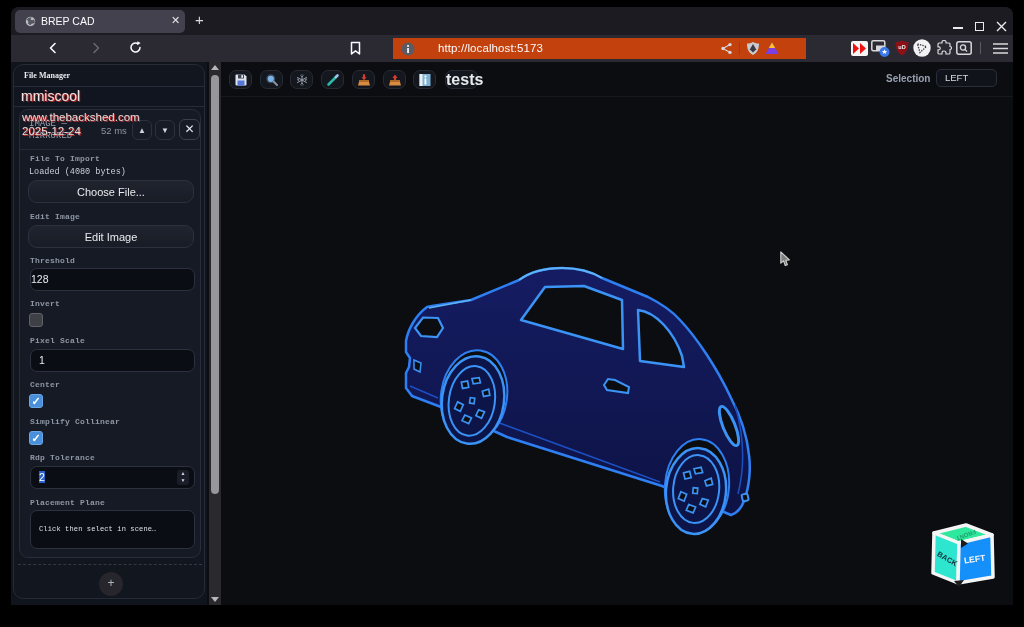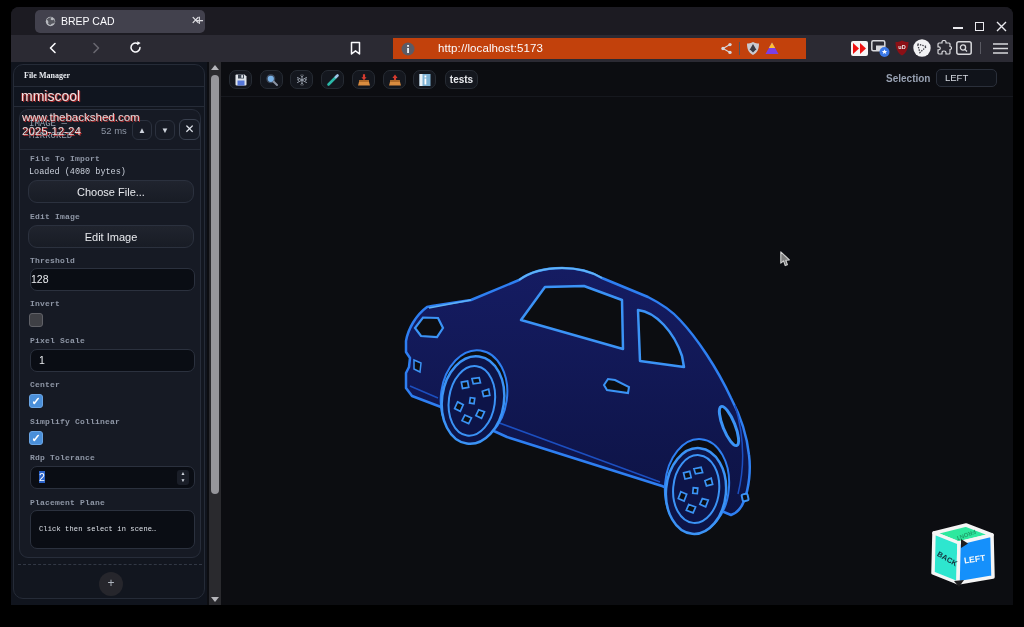--- a/index.html
+++ b/index.html
@@ -4,21 +4,21 @@
 <style>
   * { margin:0; padding:0; box-sizing:border-box; }
   html,body { width:1024px; height:627px; background:#000; overflow:hidden;
     font-family:"Liberation Sans", sans-serif; }
   .abs { position:absolute; }
   #win { position:absolute; left:11px; top:7px; width:1002px; height:598px;
     background:#1c1b22; border-radius:8px 8px 0 0; overflow:hidden; }
   
   #tabbar { position:absolute; left:0; top:0; width:100%; height:28px; background:#1c1b22; }
   #tab { position:absolute; left:4px; top:3px; width:170px; height:23px; background:#42414d;
-    border-radius:5px; color:#fbfbfe;margin-left:20px; }
+    border-radius:5px; color:#fbfbfe; }
   #tab .title { position:absolute; left:26px; top:5px; font-size:10.5px; color:#fbfbfe; }
   #tab .close { position:absolute; left:156px; top:4px; font-size:11px; color:#e6e6ea; }
   #newtab { position:absolute; left:184px; top:4px; font-size:15px; color:#d8d8dd; font-weight:400;}
   
   #navbar { position:absolute; left:0; top:28px; width:100%; height:27px; background:#2b2a33; }
   #urlbar { position:absolute; left:382px; top:3px; width:413px; height:21px; background:#c2410c;
     border-radius:0; }
   #urltext { position:absolute; left:45px; top:4px; font-size:11.5px; color:#fbfbfe; letter-spacing:0.1px; }
   
   #content { position:absolute; left:0; top:55px; width:1002px; height:543px; background:#0c0d11; }
@@ -48,21 +48,21 @@
     text-align:center; line-height:12px; }
   
   #sb { position:absolute; left:198px; top:0; width:12px; height:543px; background:#2a2a2e; }
   #sbthumb { position:absolute; left:2px; top:13px; width:8px; height:419px; background:#96969b; border-radius:4px; }
   
   #canvas { position:absolute; left:210px; top:0; width:792px; height:543px; background:#0c0d11; }
   .tbtn { position:absolute; top:8px; width:23px; height:19px; background:#14171e; border:1px solid #262b33;
     border-radius:7px; }
   .tbtn svg { position:absolute; left:50%; top:50%; transform:translate(-50%,-50%); }
   #tests { position:absolute; left:224px; top:8px; width:33px; height:19px; background:#14171e;
-    border:1px solid #262b33; border-radius:7px; color:#e8eaee; font-size:10px; font-weight:bold;
+    border:1px solid #262b33; border-radius:7px; color:#e8eaee; font-size:16px; font-weight:bold;
     text-align:center; line-height:17px; }
   #sellbl { position:absolute; left:665px; top:11px; font-size:10px; font-weight:bold; color:#98a1b2; }
   #seldd { position:absolute; left:715px; top:7px; width:61px; height:18px; background:#10131a;
     border:1px solid #2a2f3a; border-radius:5px; color:#d6dae2; font-size:9.5px; line-height:16px;
     padding-left:8px; }
 </style>
 </head>
 <body>
 <div id="win">
 

